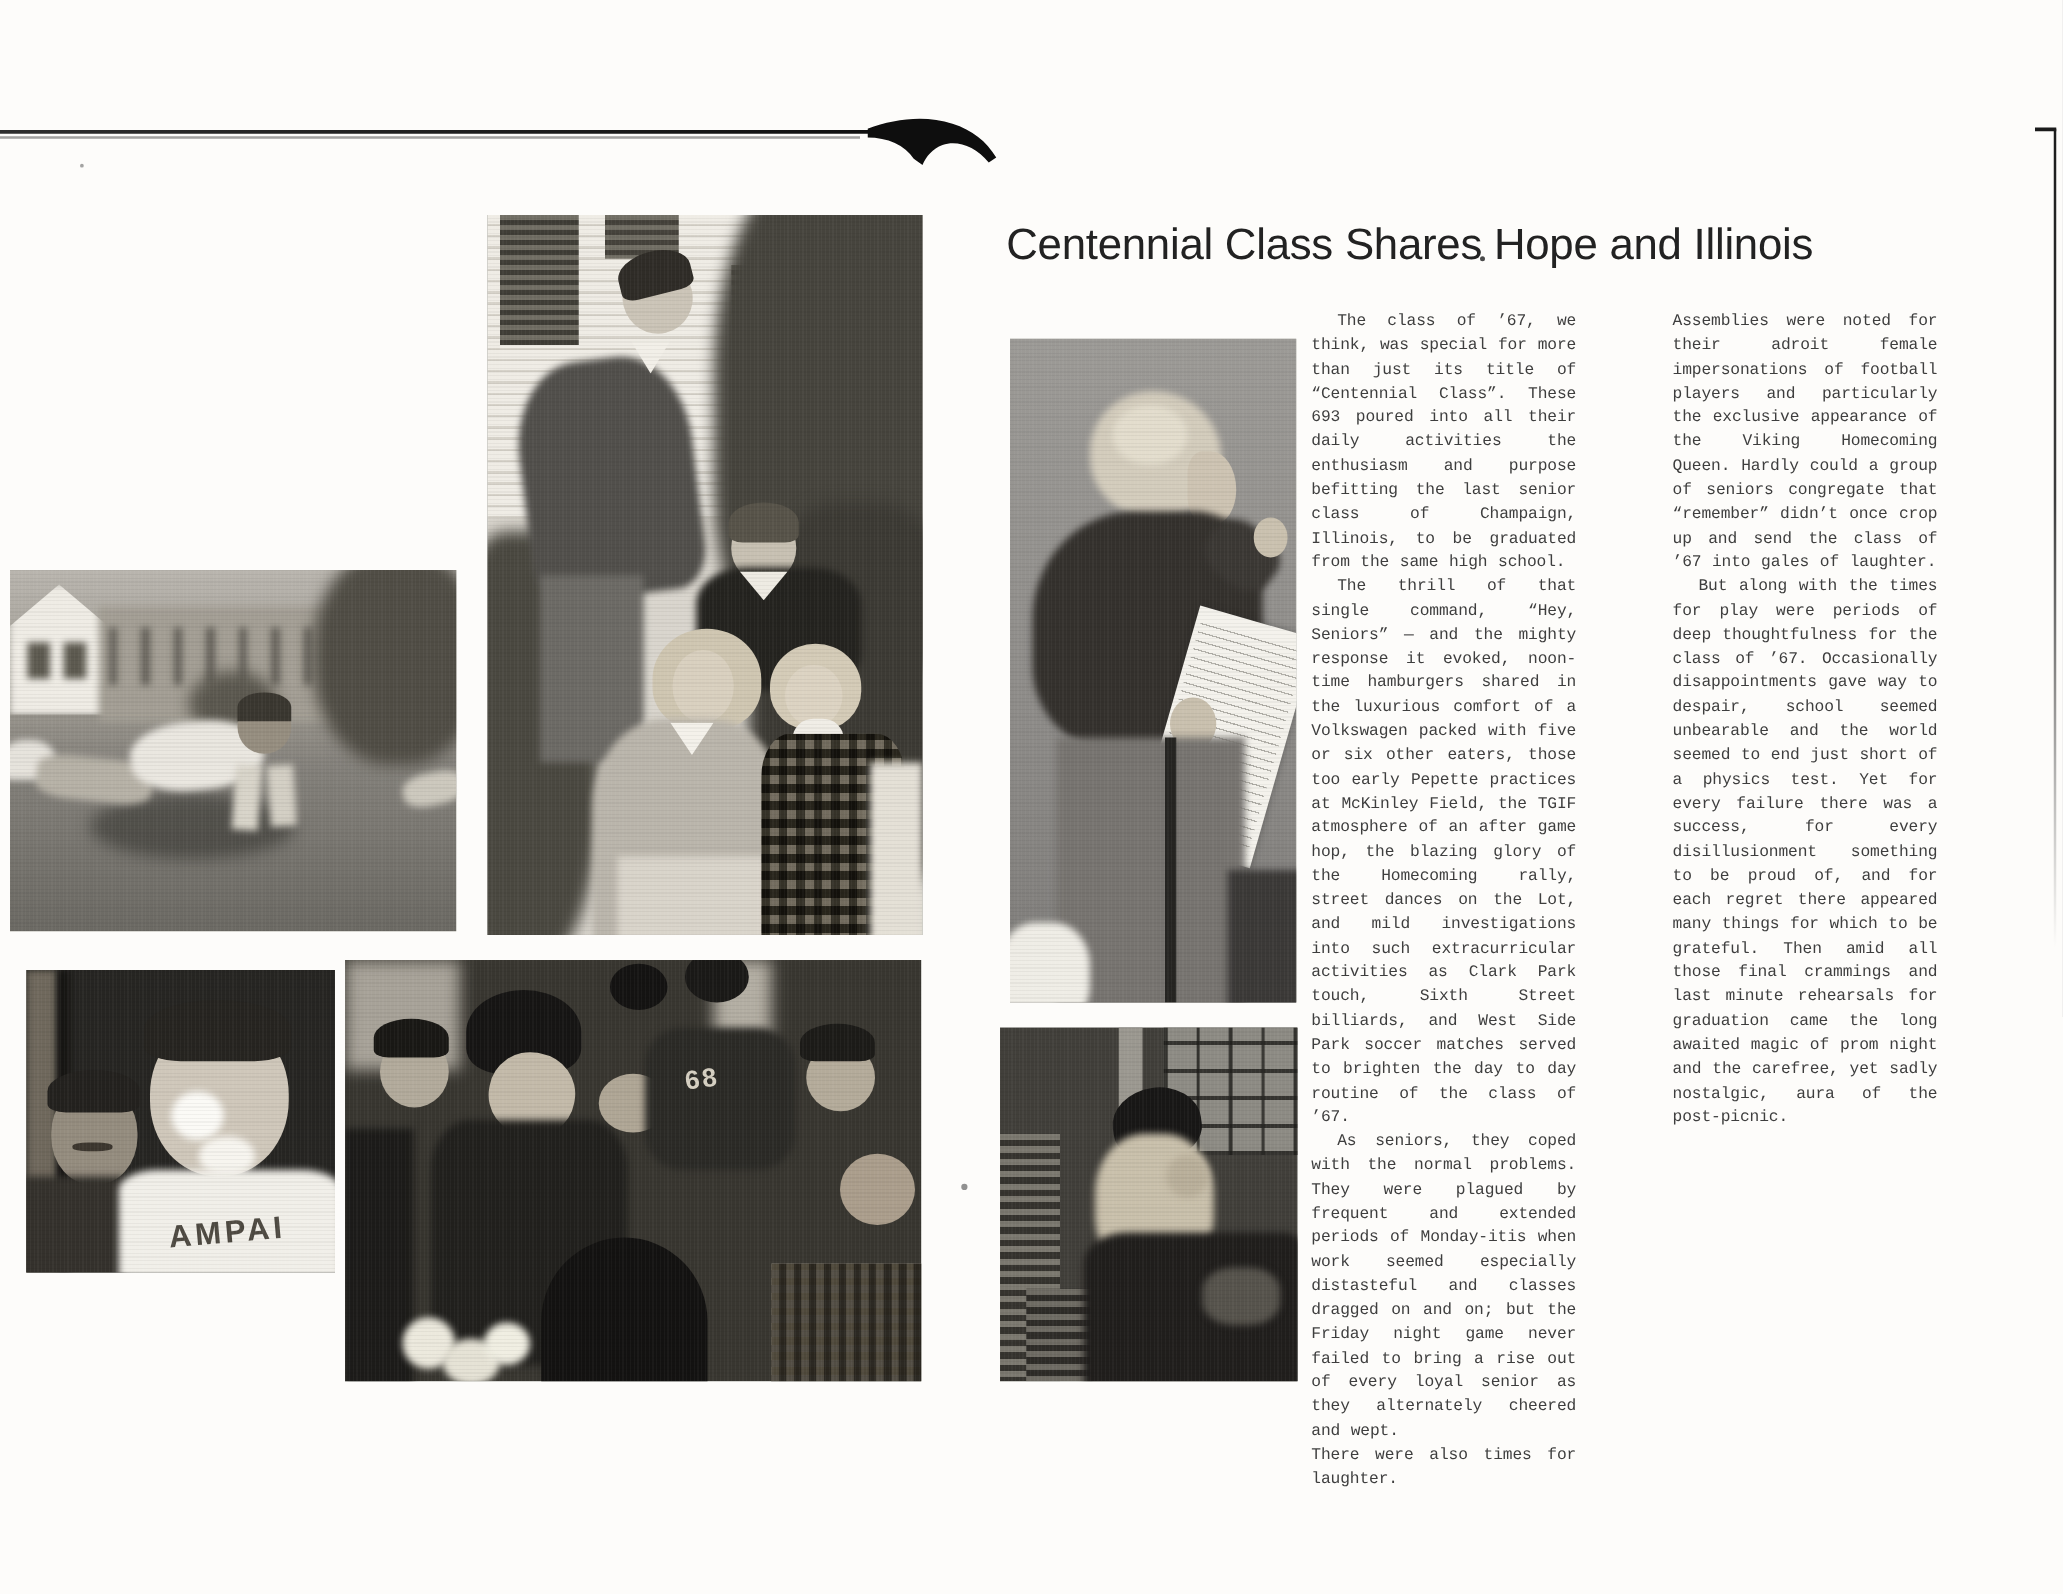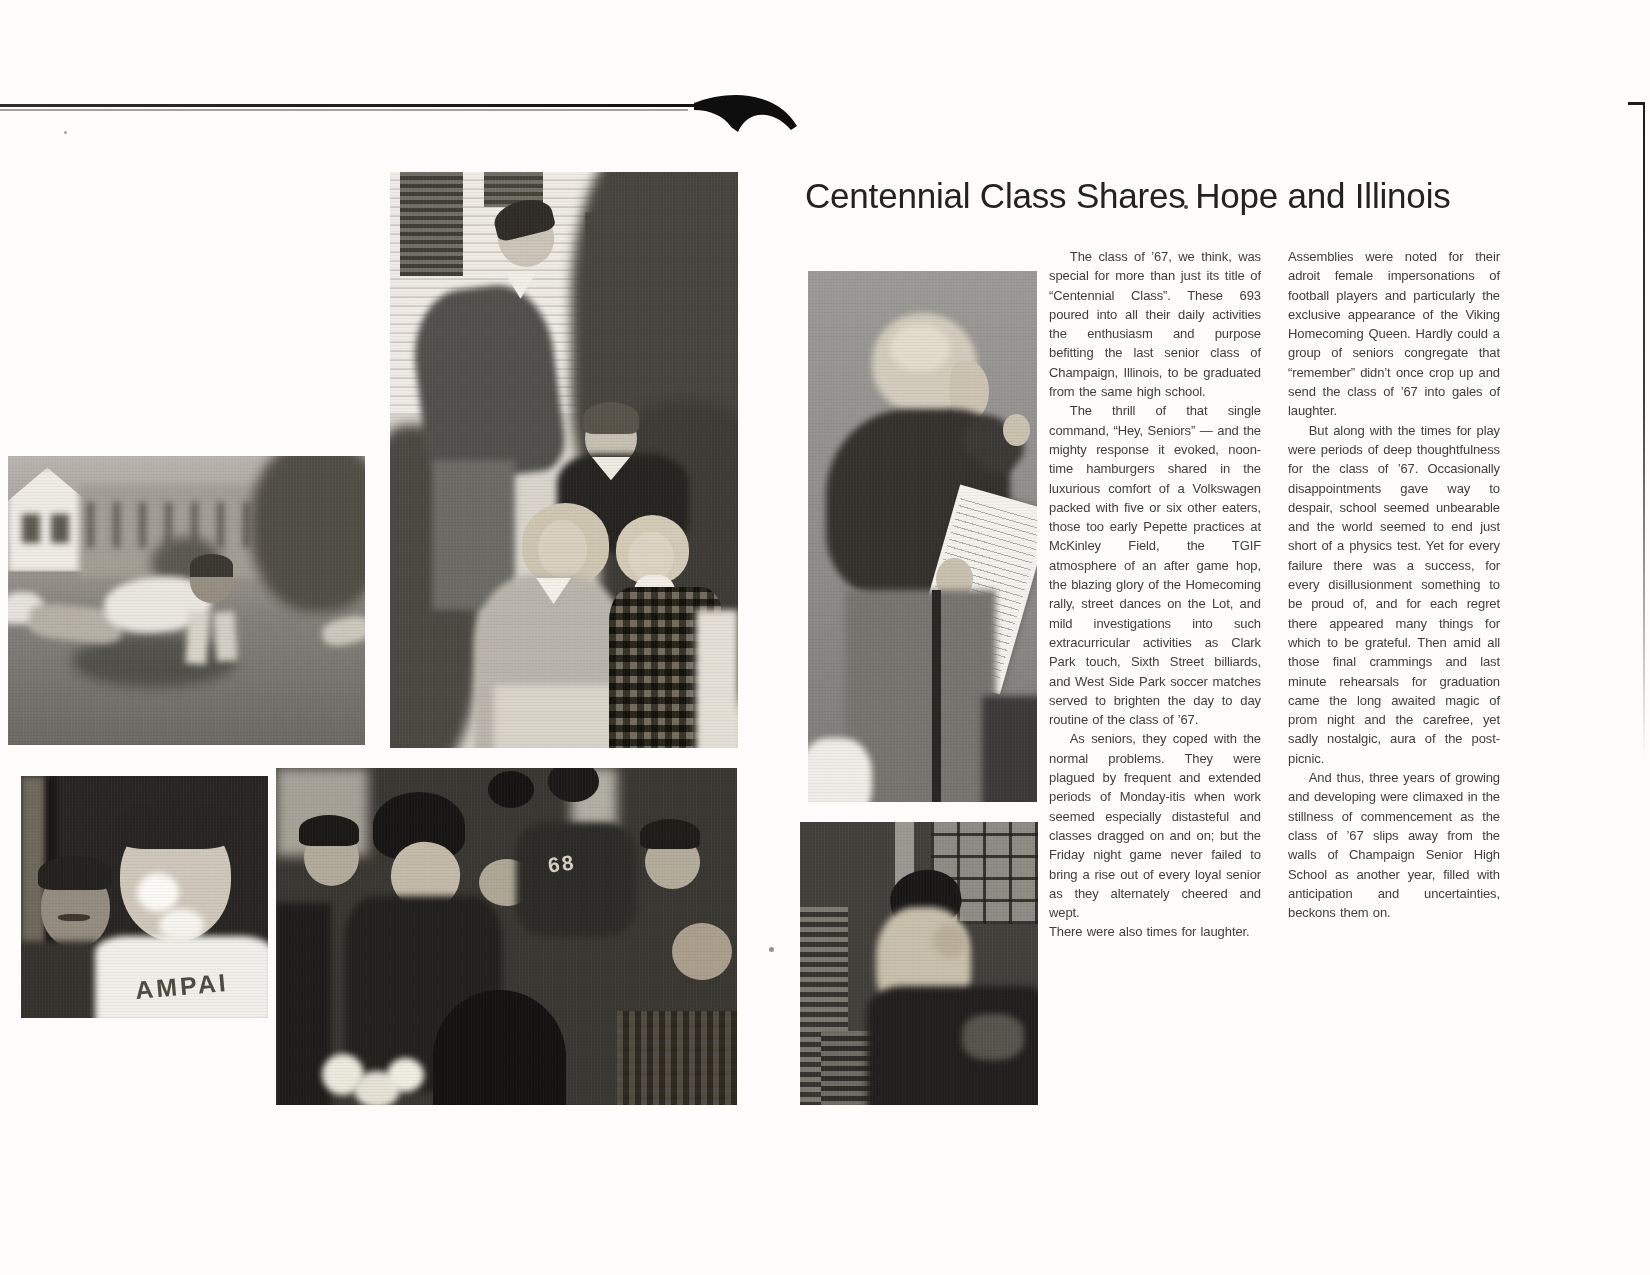--- a/index.html
+++ b/index.html
@@ -18,22 +18,22 @@
   .speck{border-radius:50%;background:#4a4a4a;}
   
   .headline{
     position:absolute;left:805px;top:176px;width:700px;
     font-size:35px;font-weight:500;color:#222;letter-spacing:-.2px;
     white-space:nowrap;
   }
   .col{position:absolute;top:247px;width:212px;font-size:13px;line-height:19.3px;
     text-align:justify;color:#3e3e3e;letter-spacing:-.1px;word-spacing:.06em;}
   .col-left{left:1049px;}
-  .col-right{left:1288px;}
-  .col p{margin:0;}
+  .col-right{left:1338px;}
+  .col p{margin:0;font-family:Liberation Mono, monospace;}
   .col p.ind{text-indent:1.6em;}
   
   .photo{position:absolute;overflow:hidden;background:#8e8b85;}
   .photo::after{content:"";position:absolute;inset:0;
     background:
       repeating-linear-gradient(0deg,rgba(0,0,0,.045) 0 1px,transparent 1px 3px),
       repeating-linear-gradient(90deg,rgba(255,255,255,.035) 0 1px,transparent 1px 3px);
     pointer-events:none;}
   .s{position:absolute;}
   .soft{filter:blur(3px);}
@@ -65,21 +65,20 @@
 
   <div class="col col-left">
     <p class="ind">The class of ’67, we think, was special for more than just its title of “Centennial Class”. These 693 poured into all their daily activities the enthusiasm and purpose befitting the last senior class of Champaign, Illinois, to be graduated from the same high school.</p>
     <p class="ind">The thrill of that single command, “Hey, Seniors” — and the mighty response it evoked, noon-time hamburgers shared in the luxurious comfort of a Volkswagen packed with five or six other eaters, those too early Pepette practices at McKinley Field, the TGIF atmosphere of an after game hop, the blazing glory of the Homecoming rally, street dances on the Lot, and mild investigations into such extracurricular activities as Clark Park touch, Sixth Street billiards, and West Side Park soccer matches served to brighten the day to day routine of the class of ’67.</p>
     <p class="ind">As seniors, they coped with the normal problems. They were plagued by frequent and extended periods of Monday-itis when work seemed especially distasteful and classes dragged on and on; but the Friday night game never failed to bring a rise out of every loyal senior as they alternately cheered and wept.</p>
     <p>There were also times for laughter.</p>
   </div>
   <div class="col col-right">
     <p>Assemblies were noted for their adroit female impersonations of football players and particularly the exclusive appearance of the Viking Homecoming Queen. Hardly could a group of seniors congregate that “remember” didn’t once crop up and send the class of ’67 into gales of laughter.</p>
     <p class="ind">But along with the times for play were periods of deep thoughtfulness for the class of ’67. Occasionally disappointments gave way to despair, school seemed unbearable and the world seemed to end just short of a physics test. Yet for every failure there was a success, for every disillusionment something to be proud of, and for each regret there appeared many things for which to be grateful. Then amid all those final crammings and last minute rehearsals for graduation came the long awaited magic of prom night and the carefree, yet sadly nostalgic, aura of the post-picnic.</p>
-    <p class="ind">And thus, three years of growing and developing were climaxed in the stillness of commencement as the class of ’67 slips away from the walls of Champaign Senior High School as another year, filled with anticipation and uncertainties, beckons them on.</p>
   </div>
 
   <div class="photo" style="left:8px;top:456px;width:357px;height:289px;">
     <div class="s" style="inset:0;background:linear-gradient(180deg,#b9b5ae 0%,#9a968e 38%,#83807a 55%,#6b6963 100%);"></div>
     <div class="s soft" style="left:0;top:4%;width:22%;height:36%;background:#efece5;clip-path:polygon(0 32%,50% 0,100% 32%,100% 100%,0 100%);"></div>
     <div class="s soft" style="left:4%;top:20%;width:5%;height:10%;background:#5c594f;"></div>
     <div class="s soft" style="left:12%;top:20%;width:5%;height:10%;background:#5c594f;"></div>
     <div class="s soft" style="left:20%;top:10%;width:58%;height:32%;background:#a39e94;"></div>
     <div class="s soft" style="left:22%;top:16%;width:52%;height:16%;background:repeating-linear-gradient(90deg,rgba(45,43,38,.55) 0 7px,transparent 7px 26px);"></div>
     <div class="s soft2" style="left:68%;top:-6%;width:38%;height:60%;background:#504d45;border-radius:45%;"></div>

